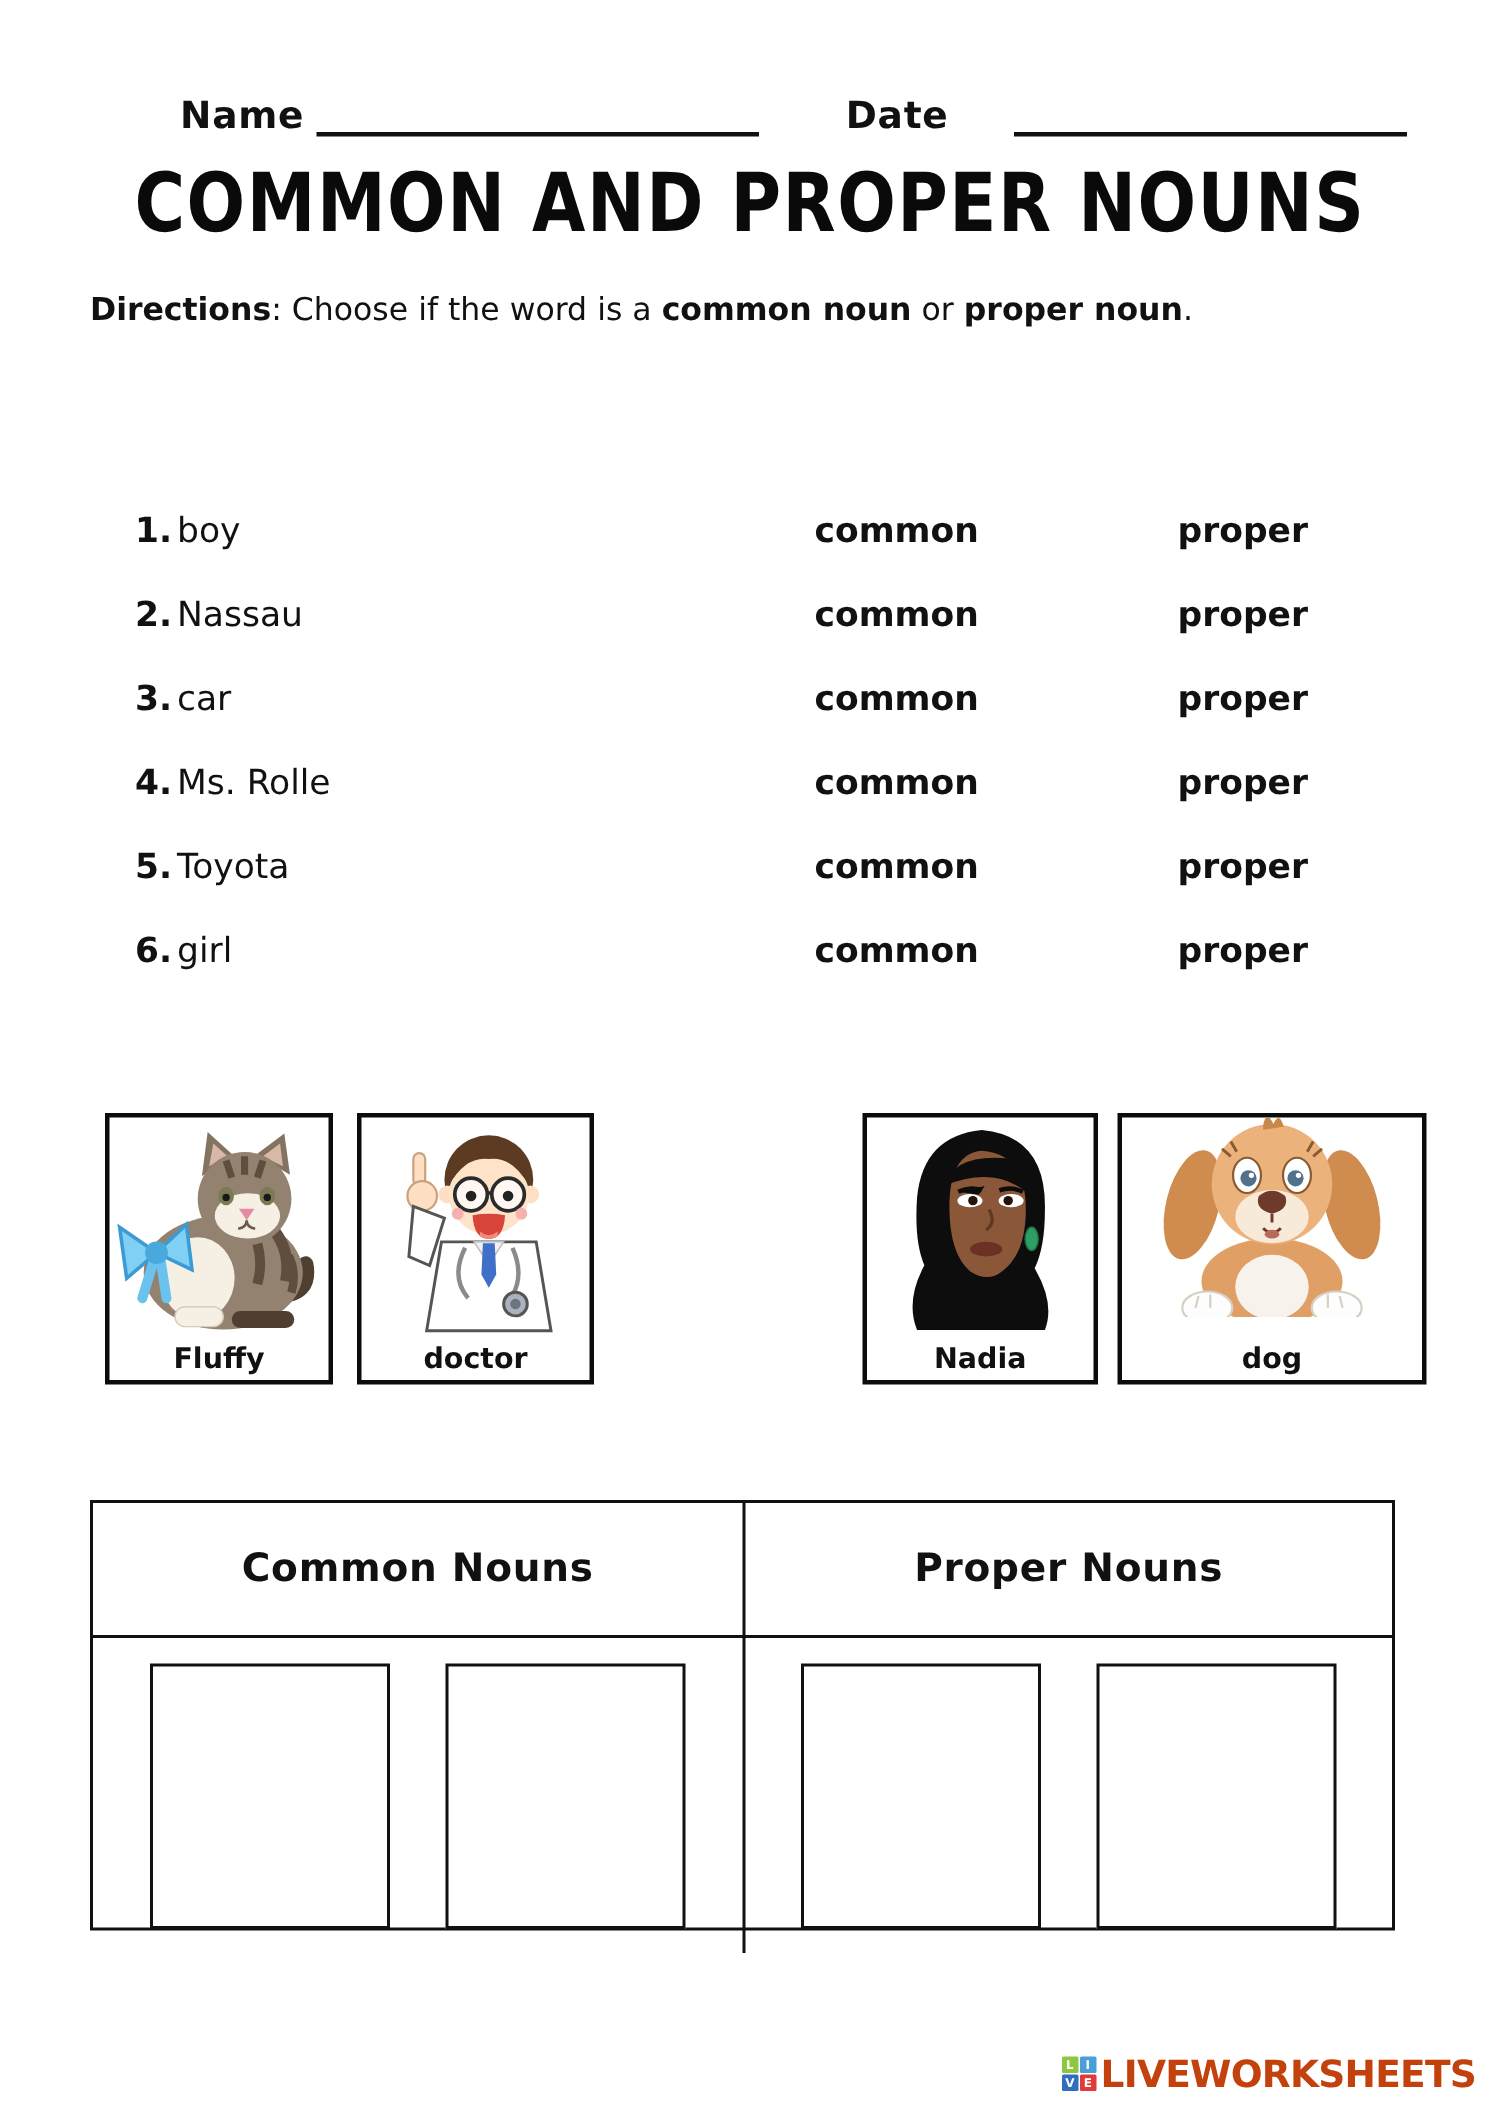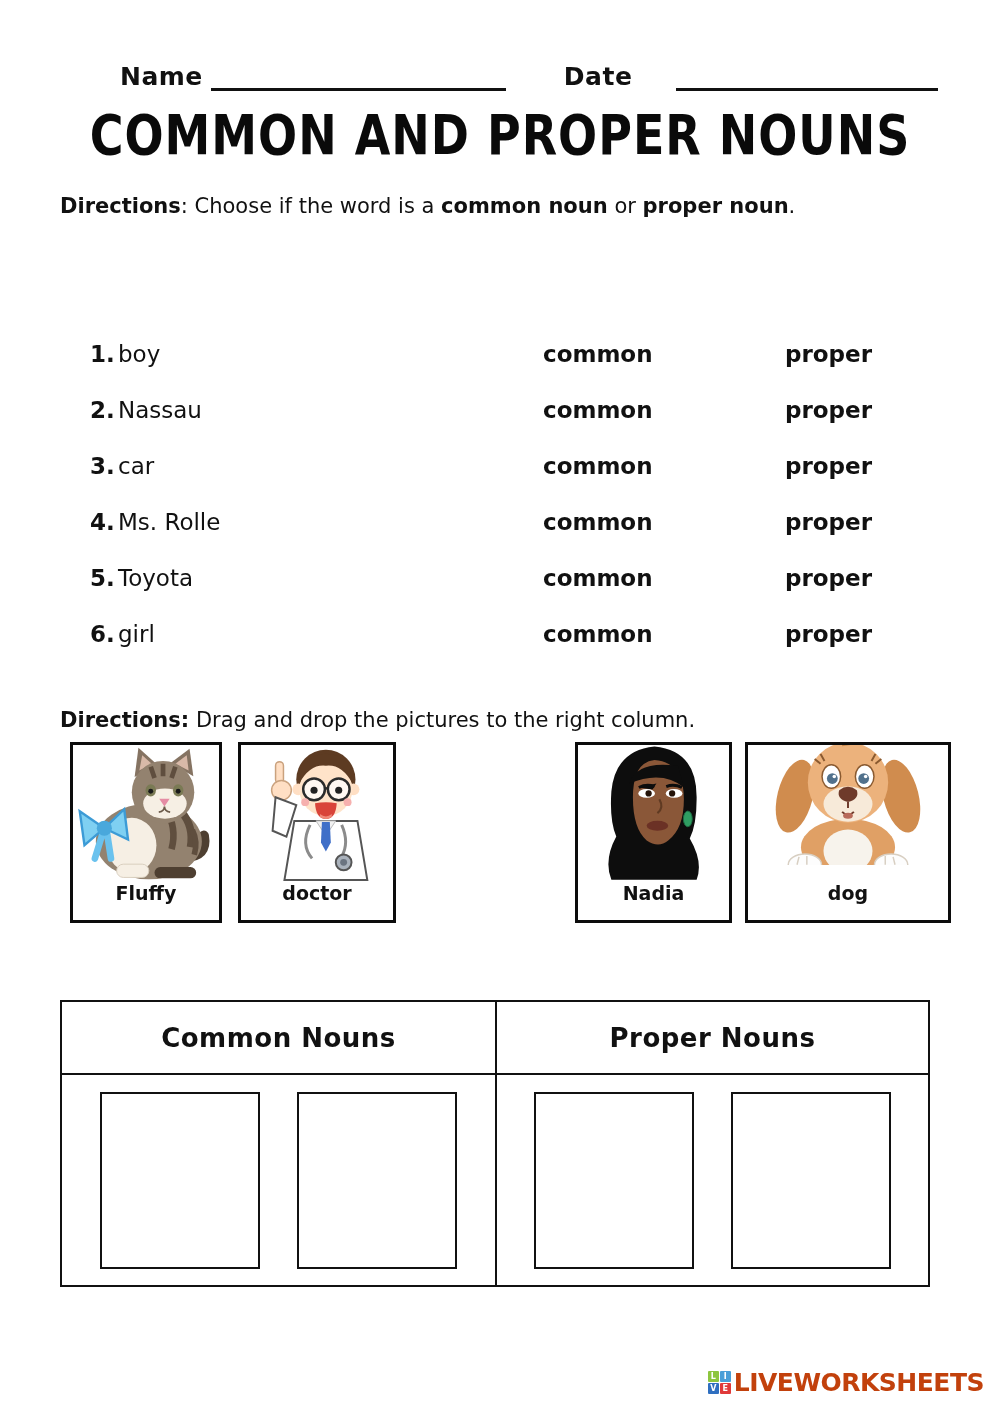--- a/index.html
+++ b/index.html
@@ -48,24 +48,24 @@
   .card {
     position:absolute; top:0; height:181px; background:#fff;
     border:3px solid #0c0c0c; display:flex; flex-direction:column; align-items:center;
   }
   .card-1 { left:70px;  width:152px; }
   .card-2 { left:238px; width:158px; }
   .card-3 { left:575px; width:157px; }
   .card-4 { left:745px; width:206px;gap:18px; }
   .card-img { flex:1 1 auto; width:100%; display:flex; align-items:center; justify-content:center; overflow:hidden; }
   .card-img svg { display:block; }
-  .card-label { flex:0 0 auto; font-size:19px; font-weight:700; padding-bottom:16px; line-height:1.1; }
+  .card-label { flex:0 0 auto; font-size:19px; font-weight:700; padding-bottom:3px; line-height:1.1; }
   
   .sort-table { position:absolute; top:1000px; left:60px; width:870px; height:287px; border:2px solid #111; }
-  .thead { display:flex; height:73px; border-bottom:2px solid #111; }
+  .thead { display:flex; height:90px; border-bottom:2px solid #111; }
   .th {
     flex:1 1 50%; display:flex; align-items:center; justify-content:center;
     font-size:26px; font-weight:700; letter-spacing:0.5px;
   }
   .th + .th { border-left:2px solid #111; }
   .tbody { display:flex; height:210px; }
   .tcell { flex:1 1 50%; display:flex; align-items:center; justify-content:space-evenly; }
   .tcell + .tcell { border-left:2px solid #111; }
   .dropzone { width:160px; height:177px; border:2px solid #111; background:#fff; }
   
@@ -136,21 +136,20 @@
       <span class="qchoice c-proper">proper</span>
     </div>
     <div class="qrow">
       <span class="qnum">6.</span>
       <span class="qword">girl</span>
       <span class="qchoice c-common">common</span>
       <span class="qchoice c-proper">proper</span>
     </div>
   </div>
 
-  <p class="directions-2"><b>Directions:</b><span> Drag and drop the pictures to the right column.</span></p>
 
   <div class="cards-row">
 
     <div class="card card-1">
       <div class="card-img">
         <svg width="142" height="148" viewBox="0 0 150 150" aria-hidden="true">
           <path d="M116 120 q24 0 20 -22" stroke="#4e3f31" stroke-width="11" fill="none" stroke-linecap="round"></path>
           <ellipse cx="78" cy="104" rx="56" ry="40" fill="#93826f"></ellipse>
           <path d="M112 72 q14 16 10 38" stroke="#5f4e3e" stroke-width="8" fill="none"></path>
           <path d="M96 70 q12 20 6 42" stroke="#5f4e3e" stroke-width="7" fill="none"></path>

